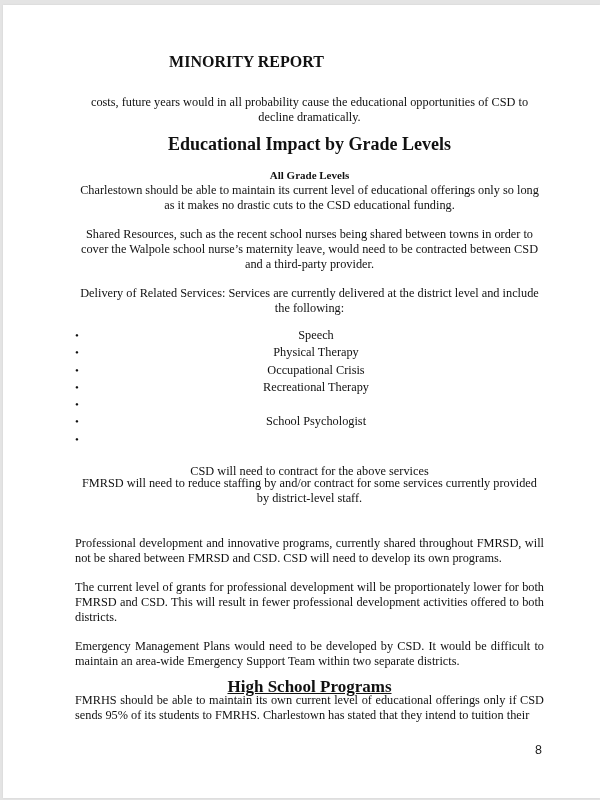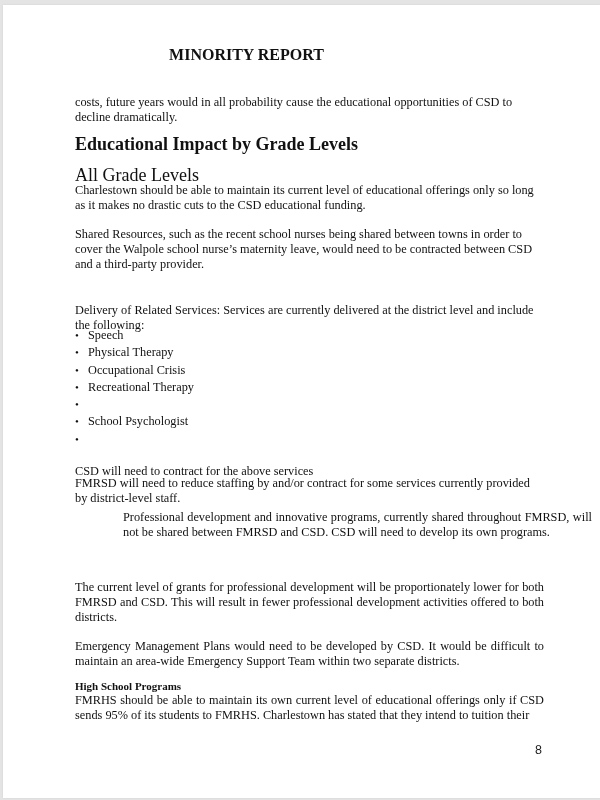--- a/index.html
+++ b/index.html
@@ -20,33 +20,33 @@
       position: absolute;
       left: 72px; top: 0;
       width: 469px;
       font-family: "Liberation Serif", serif;
       font-size: 12.3px;
       line-height: 15px;
       color: #111;
     }
     .title {
       position: absolute;
-      left: 0; width: 487px; top: 41px;
+      left: 0; width: 487px; top: 48px;
       text-align: center;
       font-family: "Liberation Serif", serif;
       font-weight: bold;
       font-size: 16px;
       color: #111;
     }
     p { margin: 0; }
-    .abs { position: absolute; left: 0; width: 469px; }
+    .abs { position: absolute; left: 0; width: 469px; text-align: center; }
     .justify { text-align: justify; text-align-last: left; }
     .h2 { font-weight: bold; font-size: 18px; }
-    .h3 { font-weight: normal; font-size: 18px; }
-    .h4 { font-weight: bold; font-size: 11px; }
+    .h3 { font-weight: bold; font-size: 11px; }
+    .h4 { font-weight: bold; font-size: 17px; text-decoration: underline; }
     ul.bullets {
       list-style: none; margin: 0; padding: 0;
     }
     ul.bullets li {
       position: relative;
       padding-left: 13px;
       height: 17.3px;
       line-height: 17.3px;
     }
     ul.bullets li .dot {
@@ -68,35 +68,35 @@
   <div class="title">MINORITY REPORT</div>
 
   <div class="content">
     <p class="abs" style="top:90px;">costs, future years would in all probability cause the educational opportunities of CSD to decline dramatically.</p>
 
     <div class="abs h2" style="top:132px;">Educational Impact by Grade Levels</div>
 
     <div class="abs h3" style="top:163px;">All Grade Levels</div>
     <p class="abs" style="top:178px;">Charlestown should be able to maintain its current level of educational offerings only so long as it makes no drastic cuts to the CSD educational funding.</p>
     <p class="abs" style="top:222px;">Shared Resources, such as the recent school nurses being shared between towns in order to cover the Walpole school nurse’s maternity leave, would need to be contracted between CSD and a third-party provider.</p>
-    <p class="abs" style="top:298px;">Delivery of Related Services: Services are currently delivered at the district level and include the following:</p>
+    <p class="abs" style="top:281px;">Delivery of Related Services: Services are currently delivered at the district level and include the following:</p>
 
     <ul class="bullets abs" style="top:322px;">
       <li><span class="dot">•</span><span>Speech</span></li>
       <li><span class="dot">•</span><span>Physical Therapy</span></li>
       <li><span class="dot">•</span><span>Occupational Crisis</span></li>
       <li><span class="dot">•</span><span>Recreational Therapy</span></li>
       <li><span class="dot">•</span></li>
       <li><span class="dot">•</span><span>School Psychologist</span></li>
       <li><span class="dot">•</span></li>
     </ul>
 
     <p class="abs" style="top:459px;">CSD will need to contract for the above services</p>
     <p class="abs" style="top:471px;">FMRSD will need to reduce staffing by and/or contract for some services currently provided by district-level staff.</p>
-    <p class="abs justify" style="top:505px;margin-left:48px;">Professional development and innovative programs, currently shared throughout FMRSD, will not be shared between FMRSD and CSD. CSD will need to develop its own programs.</p>
+    <p class="abs justify" style="top:531px;">Professional development and innovative programs, currently shared throughout FMRSD, will not be shared between FMRSD and CSD. CSD will need to develop its own programs.</p>
     <p class="abs justify" style="top:575px;">The current level of grants for professional development will be proportionately lower for both FMRSD and CSD. This will result in fewer professional development activities offered to both districts.</p>
     <p class="abs justify" style="top:634px;">Emergency Management Plans would need to be developed by CSD. It would be difficult to maintain an area-wide Emergency Support Team within two separate districts.</p>
 
     <div class="abs h4" style="top:674px;">High School Programs</div>
     <p class="abs justify" style="top:688px;">FMRHS should be able to maintain its own current level of educational offerings only if CSD sends 95% of its students to FMRHS. Charlestown has stated that they intend to tuition their</p>
   </div>
 
   <div class="page-number">8</div>
 </div>
 

